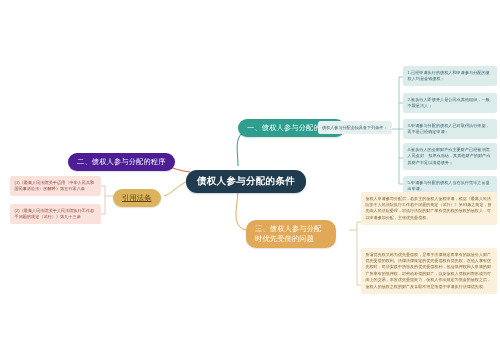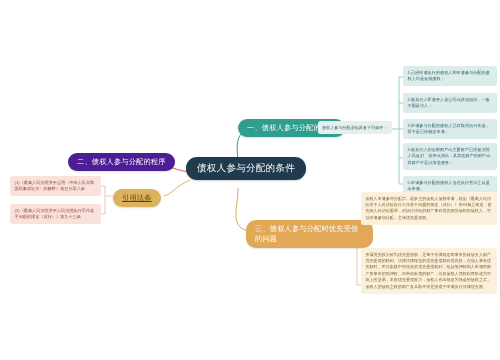--- a/index.html
+++ b/index.html
@@ -108,37 +108,37 @@
     <path d="M105,186 L105,214" stroke="#e0b9ac" stroke-width=".8" fill="none"></path>
     <path d="M101,186 L105,186" stroke="#e0b9ac" stroke-width=".8" fill="none"></path>
     <path d="M101,214 L105,214" stroke="#e0b9ac" stroke-width=".8" fill="none"></path>
 
     <path d="M349,230 L357,230" stroke="#dcc08a" stroke-width=".8" fill="none"></path>
     <path d="M357,222 L357,285" stroke="#dcc08a" stroke-width=".8" fill="none"></path>
     <path d="M357,222 L361,222" stroke="#dcc08a" stroke-width=".8" fill="none"></path>
     <path d="M357,285 L361,285" stroke="#dcc08a" stroke-width=".8" fill="none"></path>
   </svg>
 
-  <div class="node root" style="left:186px; top:157px;">债权人参与分配的条件</div>
+  <div class="node root" style="left:186px; top:170px;font-weight:bold;">债权人参与分配的条件</div>
 
   <div class="node pill teal" style="left:238px; top:119px;">一、债权人参与分配的条件</div>
 
   <div class="node chip-inline" style="left:318px; top:121px;">债权人参与分配必须具备下列条件：</div>
 
   <div class="node chip teal" style="left:403px; top:66px; width:94px;">1.已经申请执行的债权人和申请参与分配的债权人均是金钱债权；</div>
   <div class="node chip teal" style="left:403px; top:93px; width:94px;">2.被执行人即债务人是公民或其他组织，一般不限是法人；</div>
   <div class="node chip teal" style="left:403px; top:119px; width:94px;">3.申请参与分配的债权人已对取得执行依据，而不是已经确定申请；</div>
   <div class="node chip teal" style="left:403px; top:143px; width:94px;">4.被执行人的全部财产或主要财产已经被法院人民查封、扣押或冻结，其其他财产的财产或其财产不足以清偿债务；</div>
   <div class="node chip teal" style="left:403px; top:176px; width:94px;">5.申请参与分配的债权人当在执行完毕之前提出申请。</div>
 
   <div class="node pill red" style="left:68px; top:153px;">二、债权人参与分配的程序</div>
 
   <div class="node pill gold" style="left:113px; top:189px;">引用法条</div>
 
   <div class="node chip red" style="left:10px; top:176px; width:91px;">(1)《最高人民法院关于适用〈中华人民共和国民事诉讼法〉的解释》第五百零八条</div>
   <div class="node chip red" style="left:10px; top:204px; width:91px;">(2)《最高人民法院关于人民法院执行工作若干问题的规定（试行）》第九十三条</div>
 
-  <div class="node pill sand" style="left:246px; top:220px; width:127px;">三、债权人参与分配时优先受偿的问题</div>
+  <div class="node pill sand" style="left:246px; top:220px; width:90px;">三、债权人参与分配时优先受偿的问题</div>
 
   <div class="node chip gold small" style="left:361px; top:192px; width:136px;">债权人申请参与分配后，若多主的债权人债权申请，根据《最高人民法院关于人民法院执行工作若干问题的规定（试行）》第93条之规定，首先由人民法院受理，对执行法院的财产享有优先权的债权的债权人，可以申请参加分配，主张优先受偿权。</div>
   <div class="node chip gold small" style="left:361px; top:248px; width:136px;">所谓优先权又称为优先受偿权，是基于法律规定而享有的就债务人财产优先受偿的权利。法律法律规定的优先受偿权有优先权，在他人享有优先权时，司法实践中所涉及的优先受偿权利，包括抵押权和人申请的财产所享有的抵押权，对劳动补偿的财产，以及债权人凭权利而形成为可由上的交易，本应优先受偿效力，债权人作出规定为抵金的债权之后，债权人的债权之权的财产及未取不得是抵偿于申请执行法律优先权。</div>
 
 </div>
 
 </body></html>

